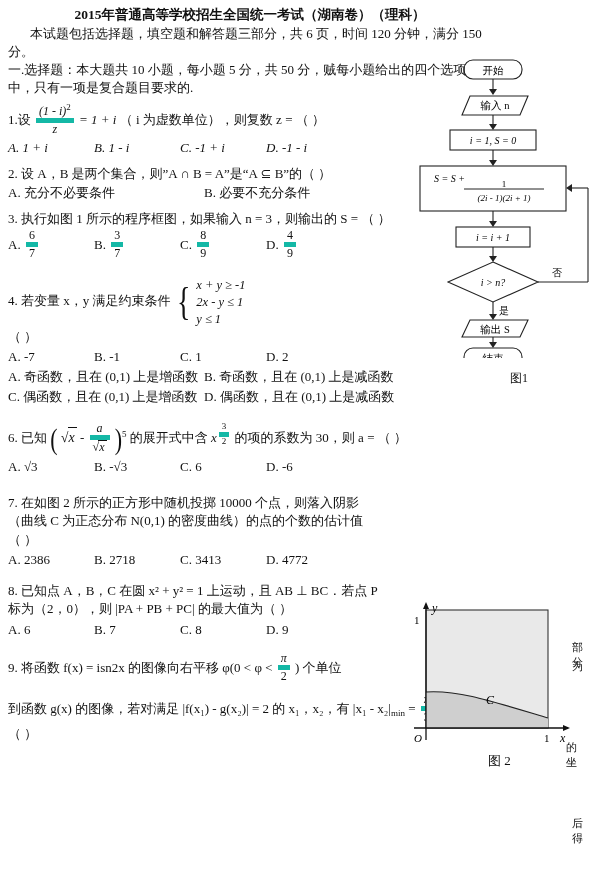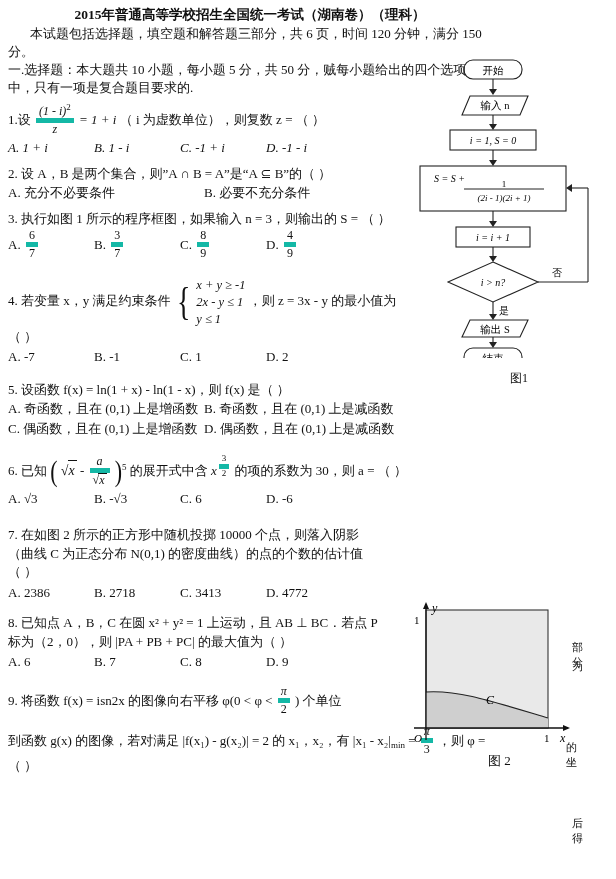--- a/index.html
+++ b/index.html
@@ -211,31 +211,29 @@
   </div>
 
   <div class="q" style="margin-top:16px;">
     <span>4. 若变量 x，y 满足约束条件</span>
     <span class="brace">{</span>
     <span class="sys">
       <div class="it">x + y ≥ -1</div>
       <div class="it">2x - y ≤ 1</div>
       <div class="it">y ≤ 1</div>
     </span>
-    <span>，则 z = 3x - y 的最小值为</span>
   </div>
   <div class="tail">（      ）</div>
   <div class="opts">
     <span class="w1">A. -7</span>
     <span class="w2">B. -1</span>
     <span class="w3">C. 1</span>
     <span class="w4">D. 2</span>
   </div>
 
-  <div class="q" style="margin-top:14px;">5. 设函数 f(x) = ln(1 + x) - ln(1 - x)，则 f(x) 是（      ）</div>
   <div class="optrow">
     <span class="c1">A. 奇函数，且在 (0,1) 上是增函数</span>
     <span class="c2">B. 奇函数，且在 (0,1) 上是减函数</span>
   </div>
   <div class="optrow">
     <span class="c1">C. 偶函数，且在 (0,1) 上是增函数</span>
     <span class="c2">D. 偶函数，且在 (0,1) 上是减函数</span>
   </div>
 
   <div class="q" style="margin-top:16px;">

